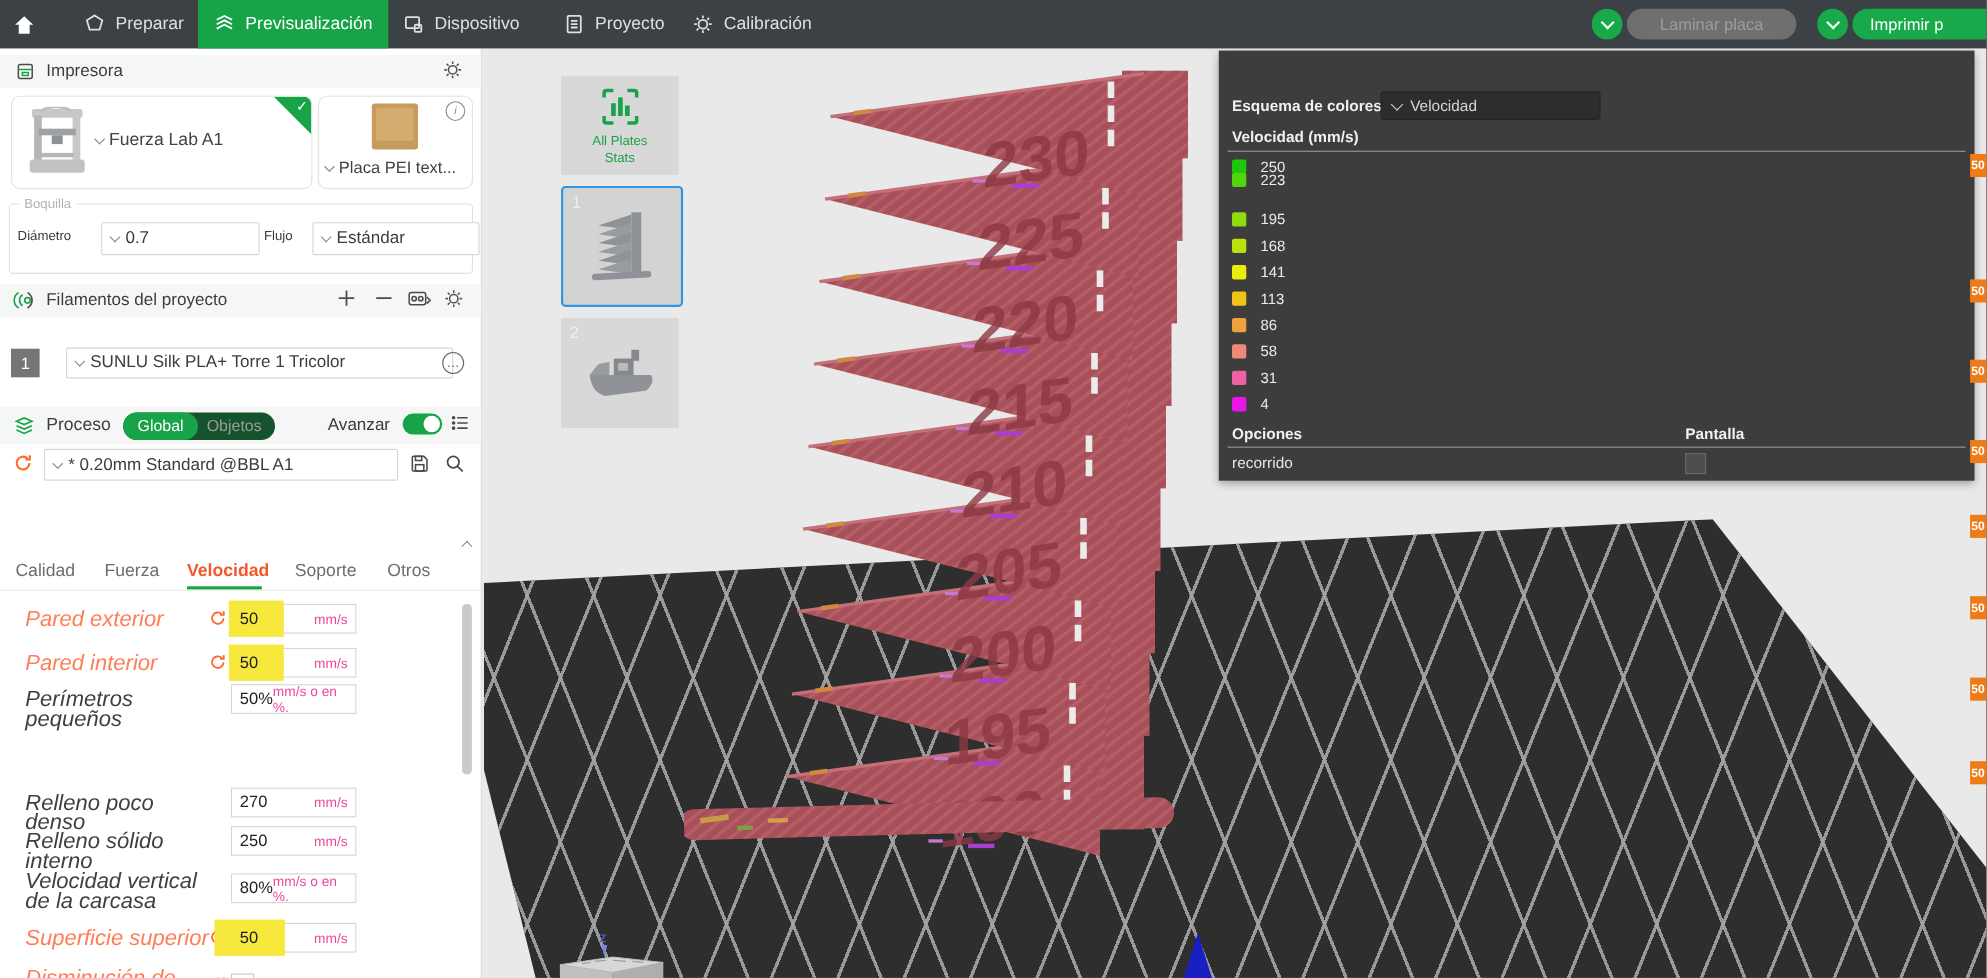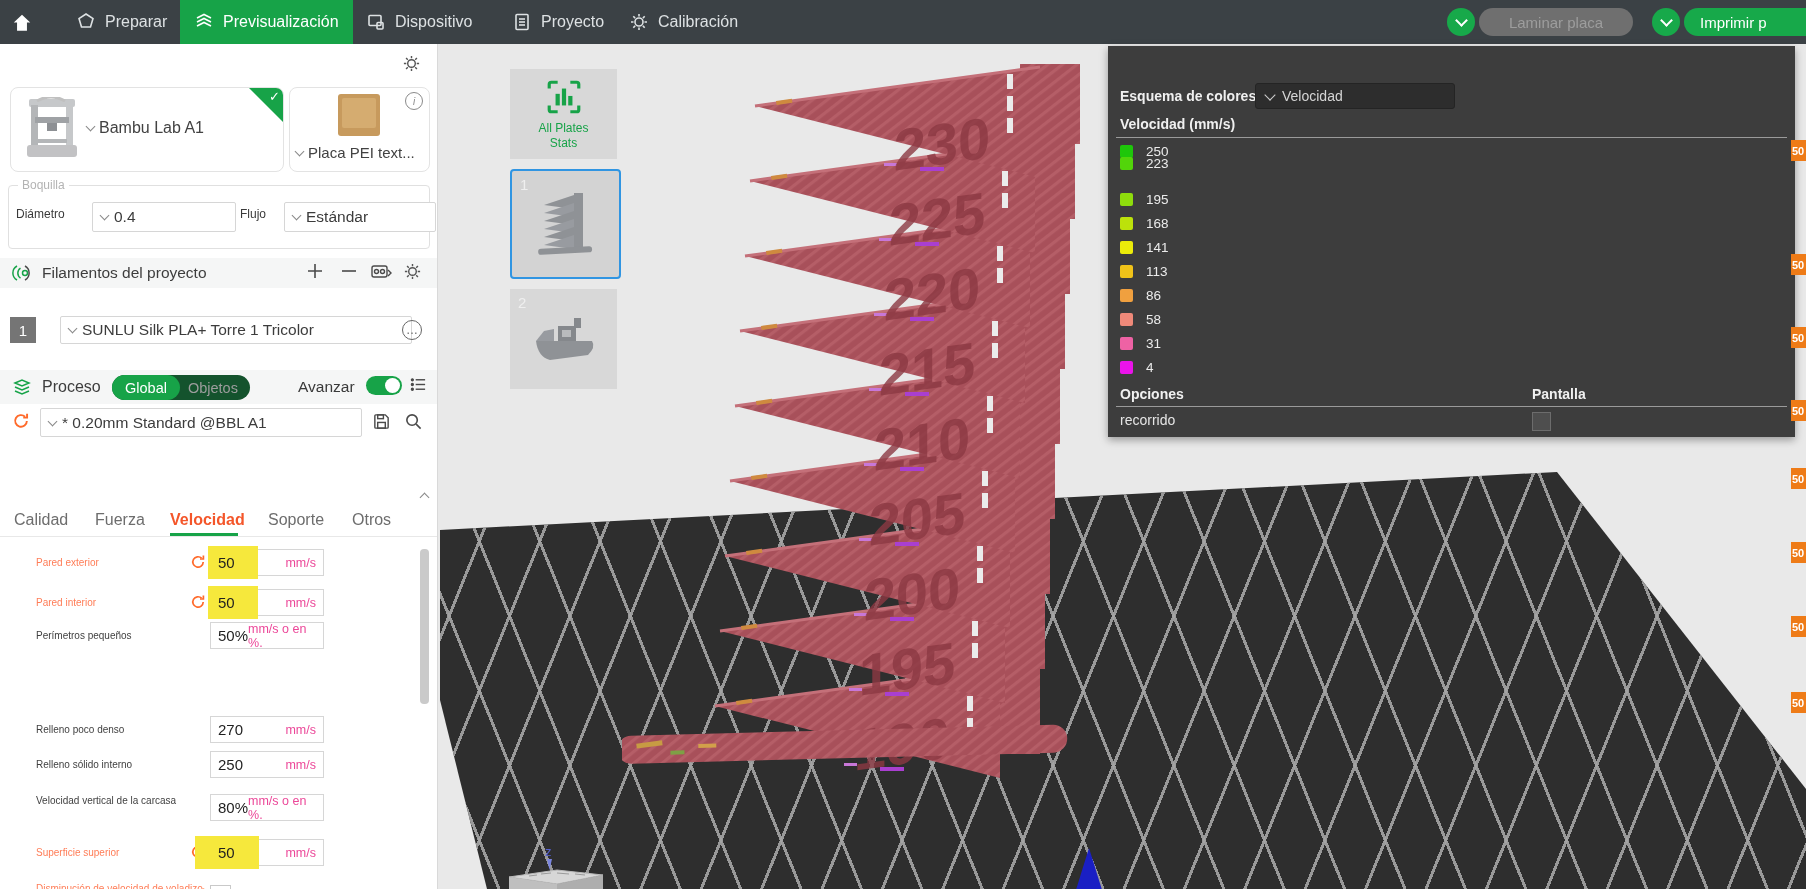--- a/index.html
+++ b/index.html
@@ -43,21 +43,21 @@
   .pillseg .on{background:#17a348;color:#fff;border-radius:13px;height:25px;display:flex;align-items:center;padding:0 13px;font-size:14.5px;}
   .pillseg .off{color:#9d9d9d;padding:0 12px 0 8px;font-size:14.5px;}
   .toggle{position:absolute;width:36px;height:19px;border-radius:10px;background:#17a348;}
   .toggle i{position:absolute;right:2px;top:2px;width:15px;height:15px;border-radius:50%;background:#fff;}
   .ptabs{position:absolute;left:0;top:462px;width:437px;height:30px;}
   .ptab{position:absolute;top:5px;font-size:16px;color:#6d6d6d;}
   .ptab.active{color:#f4562a;font-weight:bold;}
   .tabline{position:absolute;left:0;top:492px;width:437px;height:1px;background:#e8e8e8;}
   .greenbar{position:absolute;left:170px;top:489px;width:68px;height:3px;background:#17a348;}
   .srow{position:absolute;left:0;width:437px;height:34px;}
-  .slabel{position:absolute;left:36px;width:170px;font-size:10px;color:#3f3f3f;line-height:18px;}
+  .slabel{position:absolute;left:23px;width:170px;font-size:20px;color:#3f3f3f;line-height:18px;font-style:italic;}
   .slabel.mod{color:#ff7d57;}
   .sinput{position:absolute;left:210px;width:114px;height:27px;border:1px solid #d6d6d6;background:#fff;
           display:flex;align-items:center;justify-content:space-between;padding:0 7px;box-sizing:border-box;}
   .sinput .val{font-size:15px;color:#1f1f1f;font-weight:normal;font-style:normal;position:relative;z-index:2;}
   .sinput .unit{font-size:12.5px;color:#ec4899;text-decoration:none;font-style:normal;position:relative;z-index:2;}
   .hlmark{position:absolute;left:-3px;top:-4px;width:50px;height:33px;background:#f6e83c;z-index:1;}
   .hlmark.wide{left:-16px;width:64px;}
   .checkbox{position:absolute;left:210px;width:19px;height:19px;border:1px solid #c9c9c9;background:#fff;}
   .resetpos{position:absolute;left:190px;width:16px;height:16px;}
   .scrollthumb{position:absolute;left:420px;top:505px;width:9px;height:155px;background:#cacaca;border-radius:4px;}
@@ -160,20 +160,30 @@
     <div class="chevbtn" style="left:1652px">
         <span class="chv"></span>
       </div>
     <div class="printbtn" style="left:1684px;width:122px">
         <span>Imprimir p</span>
       </div>
   </div>
 
   <div class="lpanel">
 
+    <div class="sechead" style="top:6px;height:30px">
+      <svg style="margin-left:14px" width="18" height="18" viewBox="0 0 20 20">
+          <g fill="none" stroke="#4a4a4a" stroke-width="1.5">
+            <rect x="3" y="3" width="14" height="14" rx="2"></rect>
+            <path d="M3 8h14" stroke="#17a348"></path>
+            <rect x="7" y="11" width="6" height="3" stroke="#17a348"></rect>
+          </g>
+        </svg>
+      <span class="t">Impresora</span>
+    </div>
     <div class="icongap" style="left:402px;top:10px">
       <svg width="19" height="19" viewBox="0 0 20 20">
           <g fill="none" stroke="#555" stroke-width="1.5">
             <circle cx="10" cy="10" r="4"></circle>
             <path d="M10 2v2.5M10 15.5V18M2 10h2.5M15.5 10H18M4.3 4.3l1.8 1.8M13.9 13.9l1.8 1.8M15.7 4.3l-1.8 1.8M6.1 13.9l-1.8 1.8"></path>
           </g>
         </svg>
     </div>
 
     <div class="card" style="left:10px;top:43px;width:272px;height:83px">
@@ -182,21 +192,21 @@
         <rect x="8" y="8" width="7" height="42" fill="#b4b6b8"></rect>
         <rect x="43" y="8" width="7" height="42" fill="#c6c8ca"></rect>
         <rect x="12" y="20" width="34" height="6" fill="#9fa2a5"></rect>
         <rect x="24" y="26" width="10" height="8" fill="#8d9094"></rect>
         <rect x="14" y="42" width="30" height="4" fill="#b4b6b8"></rect>
         <rect x="4" y="48" width="50" height="12" rx="3" fill="#c2c2c4"></rect>
         <path d="M14 4 q14 -8 28 0" fill="none" stroke="#c0c0c0" stroke-width="3"></path>
       </svg>
       <div class="ddtext" style="position:absolute;left:76px;top:31px">
         <span class="chv gray"></span>
-        <span>Bambu Lab A1</span>
+        <span>Fuerza Lab A1</span>
       </div>
       <div class="corner"></div>
       <div class="cornercheck">✓</div>
     </div>
 
     <div class="card" style="left:289px;top:43px;width:139px;height:83px">
       <div style="position:absolute;right:6px;top:4px;width:16px;height:16px;border:1px solid #8a8a8a;border-radius:50%;
                   font-size:10px;color:#8a8a8a;display:flex;align-items:center;justify-content:center;font-style:italic;">i</div>
       <div style="position:absolute;left:48px;top:6px;width:42px;height:42px;background:#c79a5d;border-radius:3px;">
         <div style="position:absolute;left:4px;top:4px;width:34px;height:30px;background:#d5ac70;border-radius:2px;"></div>
@@ -205,21 +215,21 @@
         <span class="chv gray"></span>
         <span>Placa PEI text...</span>
       </div>
     </div>
 
     <div class="fieldset" style="left:8px;top:141px;width:420px;height:62px"></div>
     <div class="legendlab" style="left:18px;top:134px">Boquilla</div>
     <div class="flabel" style="position:absolute;left:16px;top:163px">Diámetro</div>
     <div class="selbox" style="position:absolute;left:92px;top:158px;width:126px;height:28px">
       <span class="chv gray"></span>
-      <span>0.4</span>
+      <span>0.7</span>
     </div>
     <div class="flabel" style="position:absolute;left:240px;top:163px">Flujo</div>
     <div class="selbox" style="position:absolute;left:284px;top:158px;width:134px;height:28px">
       <span class="chv gray"></span>
       <span>Estándar</span>
     </div>
 
     <div class="sechead" style="top:214px;height:30px">
       <svg style="margin-left:12px" width="20" height="20" viewBox="0 0 20 20">
           <g fill="none" stroke="#17a348" stroke-width="1.5">

